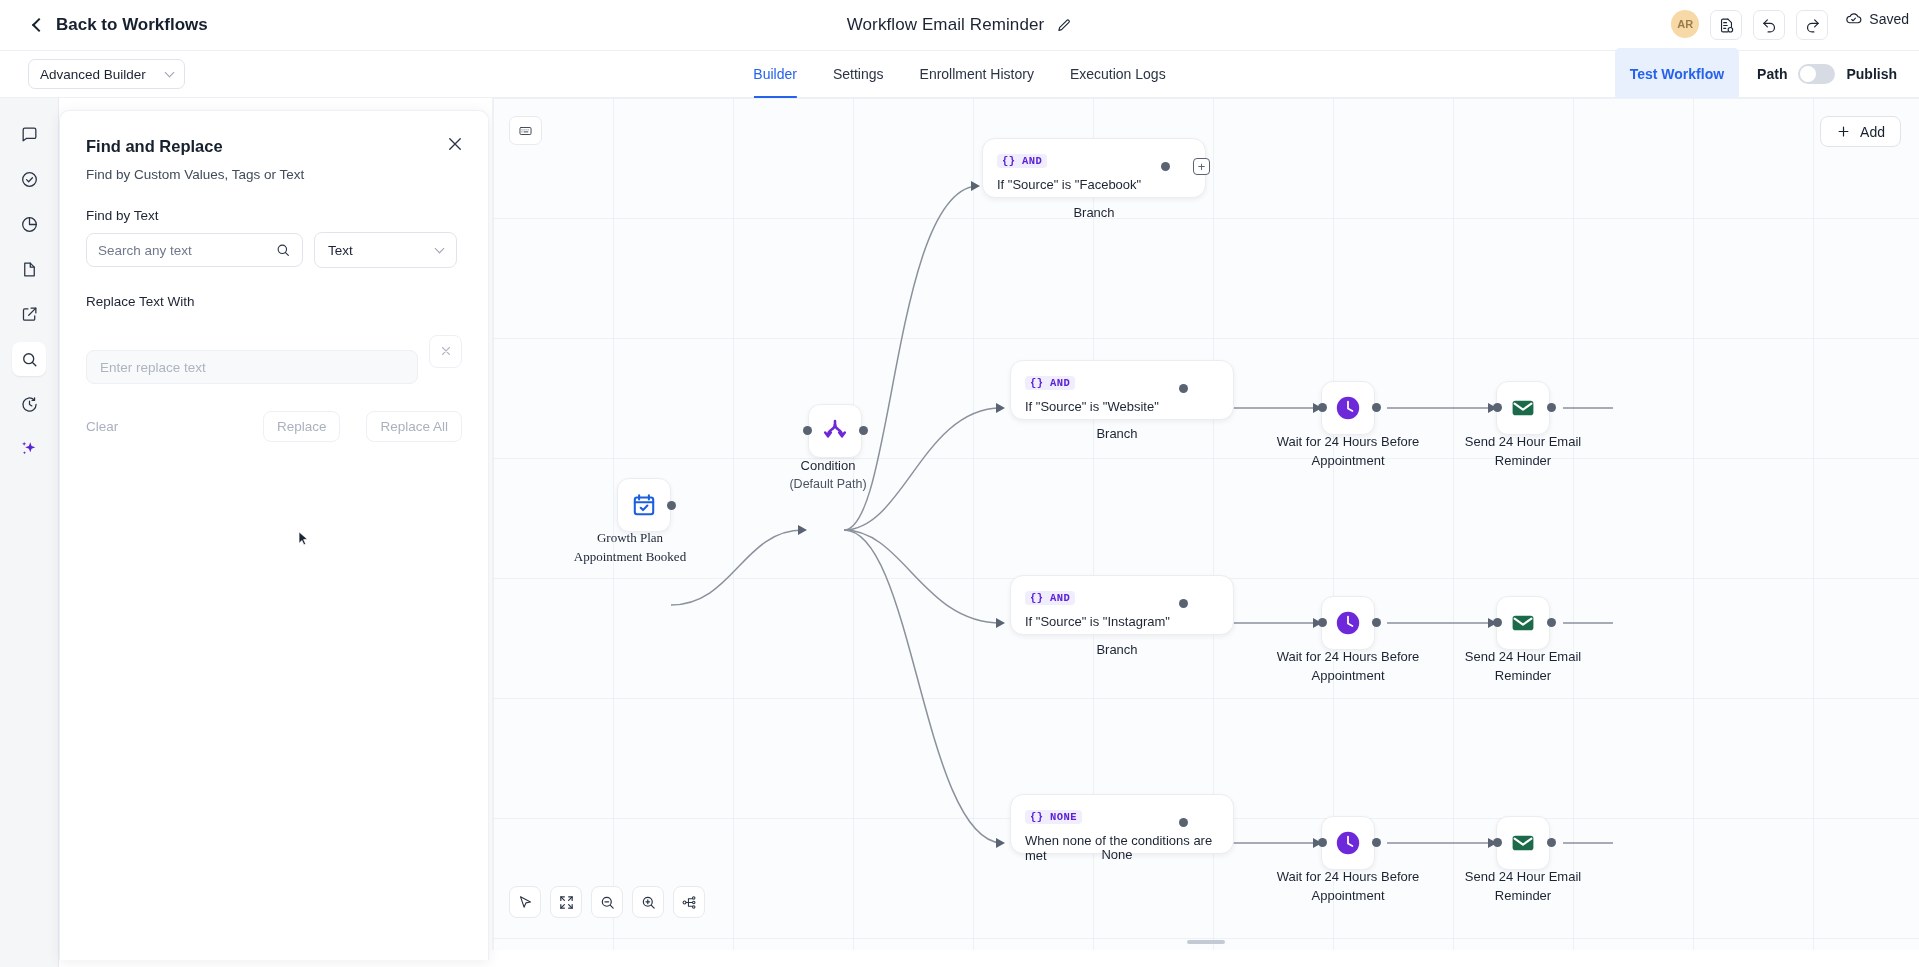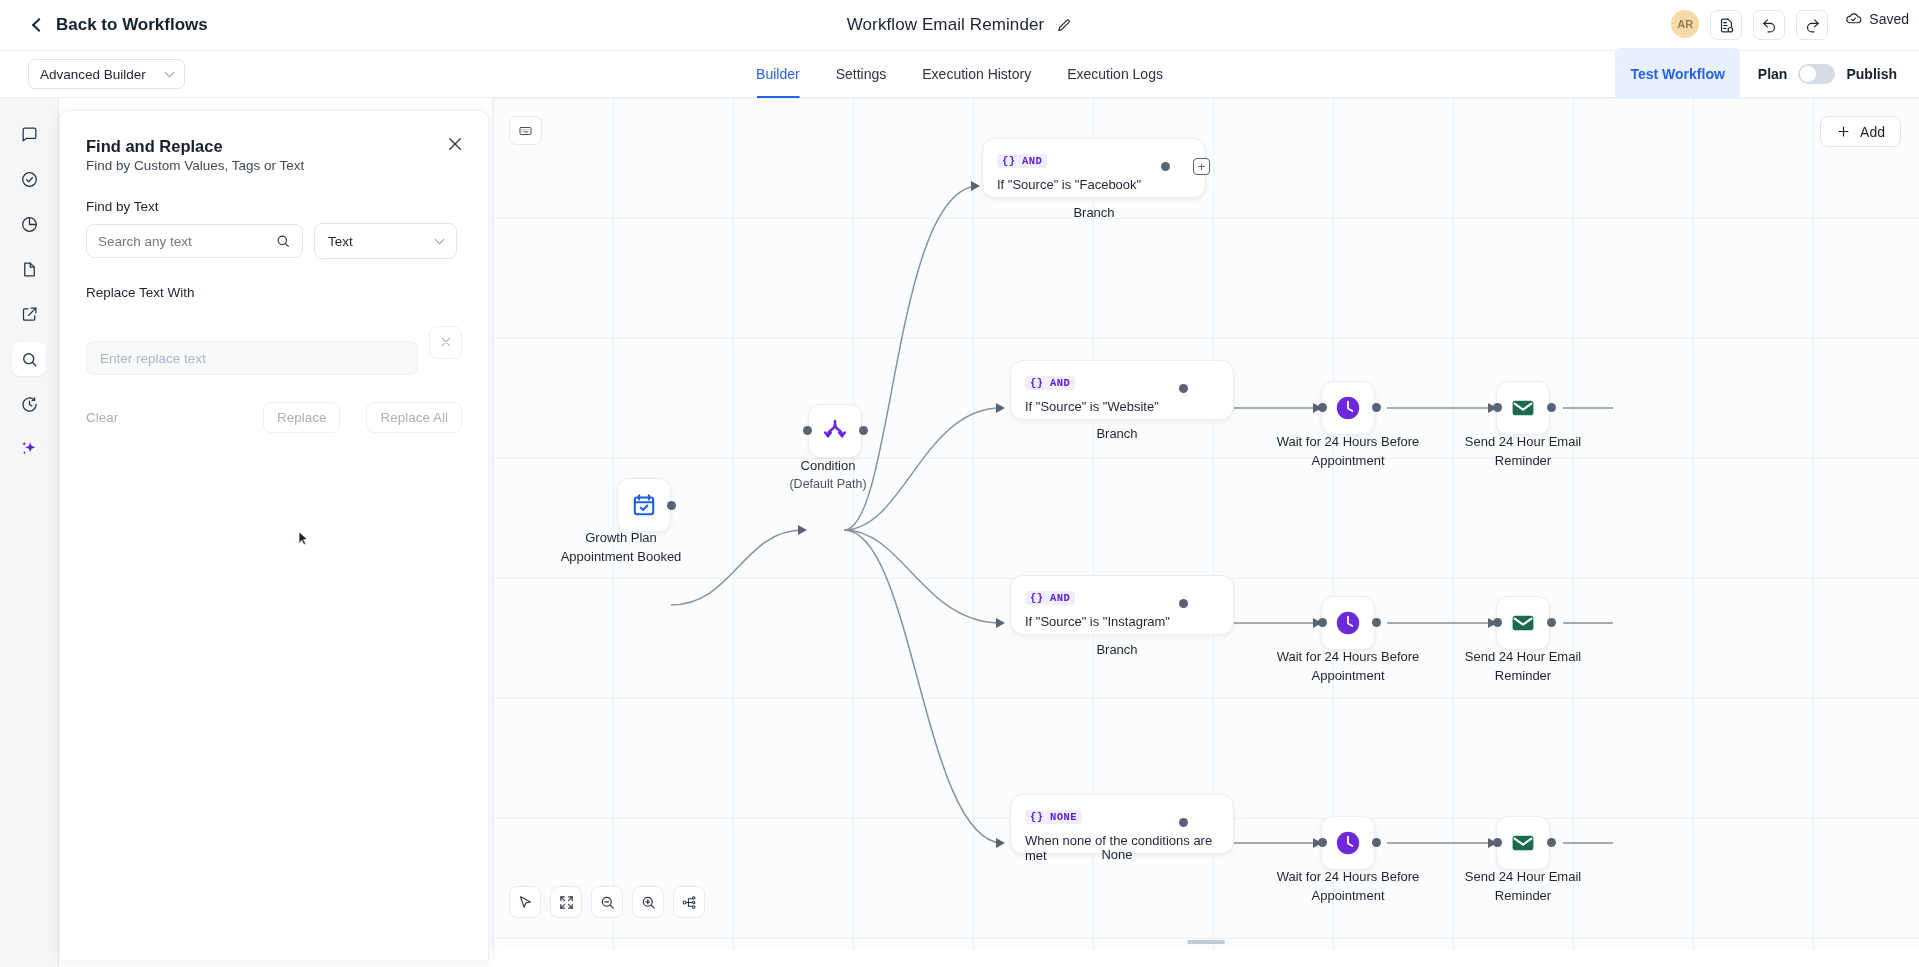--- a/index.html
+++ b/index.html
@@ -88,21 +88,21 @@
 
   
   .panel {
     position: absolute; top: 110px; left: 59px; width: 430px; height: 850px;
     background: #fff; border-radius: 10px 10px 0 0;
     box-shadow: 0 2px 14px rgba(16,24,40,.07);
     border: 1px solid #edf0f4; border-bottom: none;
     padding: 26px 26px 0 26px;
   }
   .panel-title { font-size: 16.5px; font-weight: 700; color: #16202e; }
-  .panel-sub { font-size: 13.5px; color: #414b5a; margin-top: 2px; }
+  .panel-sub { font-size: 13.5px; color: #414b5a; margin-top: 11px; }
   .panel-close {
     position: absolute; top: 24px; right: 24px; width: 18px; height: 18px; cursor: pointer;
   }
   .field-label { font-size: 13.5px; color: #1c2434; margin-top: 26px; margin-bottom: 9px; }
   .row { display: flex; gap: 11px; align-items: center; }
   .search-box {
     flex: 0 0 199px; height: 34px; border: 1px solid #e1e5eb; border-radius: 8px;
     display: flex; align-items: center; padding: 0 11px; background: #fff;
   }
   .search-box input {
@@ -260,28 +260,28 @@
 
   <div class="subbar">
     <div class="builder-select">
       <span>Advanced Builder</span>
       <span class="chev-down"></span>
     </div>
 
     <div class="tabs">
       <div class="tab active">Builder</div>
       <div class="tab">Settings</div>
-      <div class="tab">Execution History</div>
+      <div class="tab">Enrollment History</div>
       <div class="tab">Execution Logs</div>
     </div>
 
     <div class="right-ctrls">
       <div class="test-wf">Test Workflow</div>
       <div class="toggle-wrap">
-        <span>Plan</span>
+        <span>Path</span>
         <span class="toggle"></span>
         <span>Publish</span>
       </div>
     </div>
   </div>
 
   <div class="rail">
     <div class="rail-item">
       <svg viewBox="0 0 24 24" width="19" height="19" fill="none" stroke="#2a3444" stroke-width="1.6" stroke-linecap="round" stroke-linejoin="round">
         <path d="M20 15a2 2 0 0 1-2 2H8l-4 3V6a2 2 0 0 1 2-2h12a2 2 0 0 1 2 2z"></path>
@@ -443,21 +443,21 @@
     </svg>
 
     <div class="node sq-node" style="left:124px; top:380px;">
       <svg viewBox="0 0 24 24" width="26" height="26" fill="none" stroke="#1a5fe0" stroke-width="1.9" stroke-linecap="round" stroke-linejoin="round">
         <rect x="3.5" y="5" width="17" height="15.5" rx="2"></rect>
         <path d="M7.5 3v4M16.5 3v4M3.5 9.5h17"></path>
         <path d="M9 14.6l2.1 2.1 4-4.2"></path>
       </svg>
     </div>
     <div class="dot" style="left:174px; top:403px;"></div>
-    <div class="node-caption" style="left:23px; top:430px;">
+    <div class="node-caption" style="left:32px; top:430px;font-family:Liberation Serif, serif;">
       <div>Growth Plan</div>
       <div>Appointment Booked</div>
     </div>
 
     <div class="node sq-node" style="left:315px; top:306px;">
       <svg viewBox="0 0 24 24" width="28" height="28" fill="none" stroke="#6d28d9" stroke-width="2.2" stroke-linecap="round" stroke-linejoin="round">
         <path d="M12 3.5v3.2"></path>
         <path d="M12 6.7C12 11 6 10.5 6 15.5"></path>
         <path d="M12 6.7C12 11 18 10.5 18 15.5"></path>
         <path d="M3.6 13.3L6 16.6l2.4-3.3"></path>

